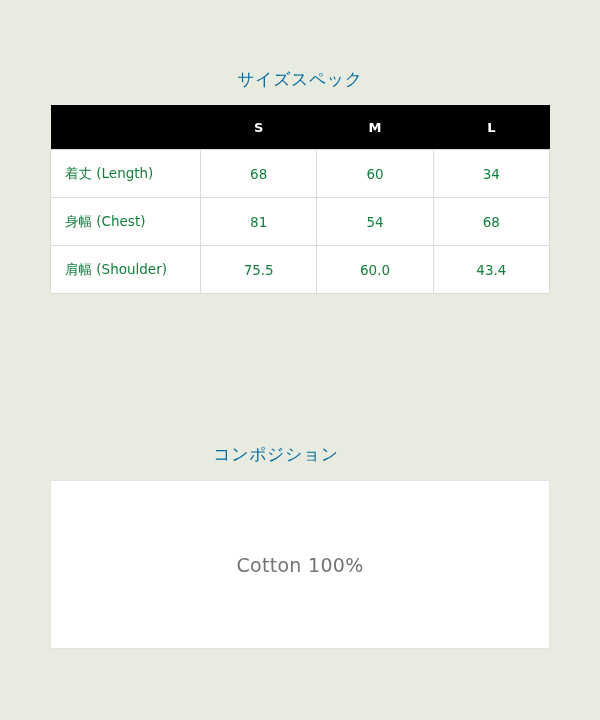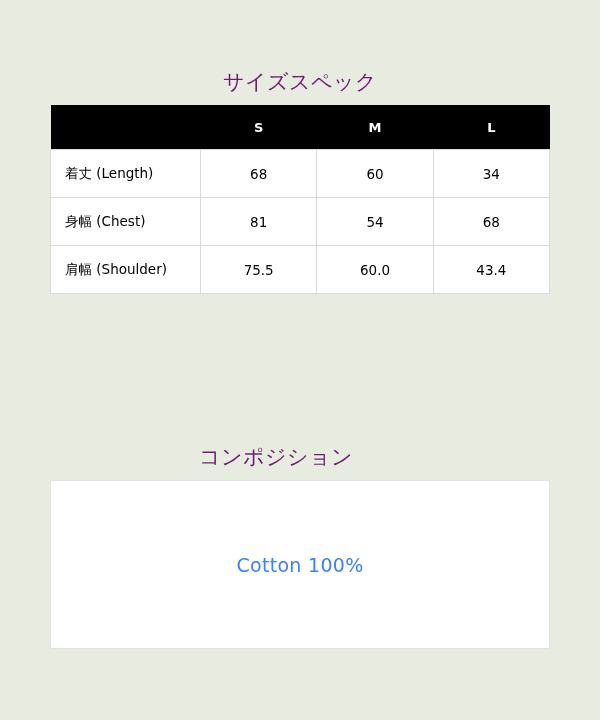--- a/index.html
+++ b/index.html
@@ -15,24 +15,24 @@
     overflow: hidden;
   }
   .page {
     width: 600px;
     height: 720px;
     position: relative;
     box-sizing: border-box;
   }
   .section-title {
     text-align: center;
-    font-size: 21px;
+    font-size: 17px;
     font-weight: 400;
     letter-spacing: 0.5px;
-    color: #701a75;
+    color: #0369a1;
   }
   #size-title {
     position: absolute;
     top: 68px;
     left: 0;
     width: 600px;
   }
   .size-table-wrap {
     position: absolute;
     top: 105px;
@@ -58,21 +58,21 @@
     width: 148px;
     text-align: left;
   }
   table.spec tbody td {
     background: #ffffff;
     border: 1px solid #dadada;
     height: 45px;
     font-size: 13.5px;
     text-align: center;
     vertical-align: middle;
-    color: #000000;
+    color: #15803d;
   }
   table.spec tbody td.rowlabel {
     text-align: left;
     padding-left: 14px;
     font-size: 13.5px;
     width: 148px;
   }
   #comp-title {
     position: absolute;
     top: 443px;
@@ -87,21 +87,21 @@
     height: 169px;
     background: #ffffff;
     border: 1px solid #e2e2e2;
     box-sizing: border-box;
     display: flex;
     align-items: center;
     justify-content: center;
   }
   .comp-text {
     font-size: 19px;
-    color: #3b82f6;
+    color: #737373;
     letter-spacing: 0.3px;
   }
 </style>
 </head>
 <body>
 
 <div class="page">
 
   <div class="section-title" id="size-title">サイズスペック</div>
 

